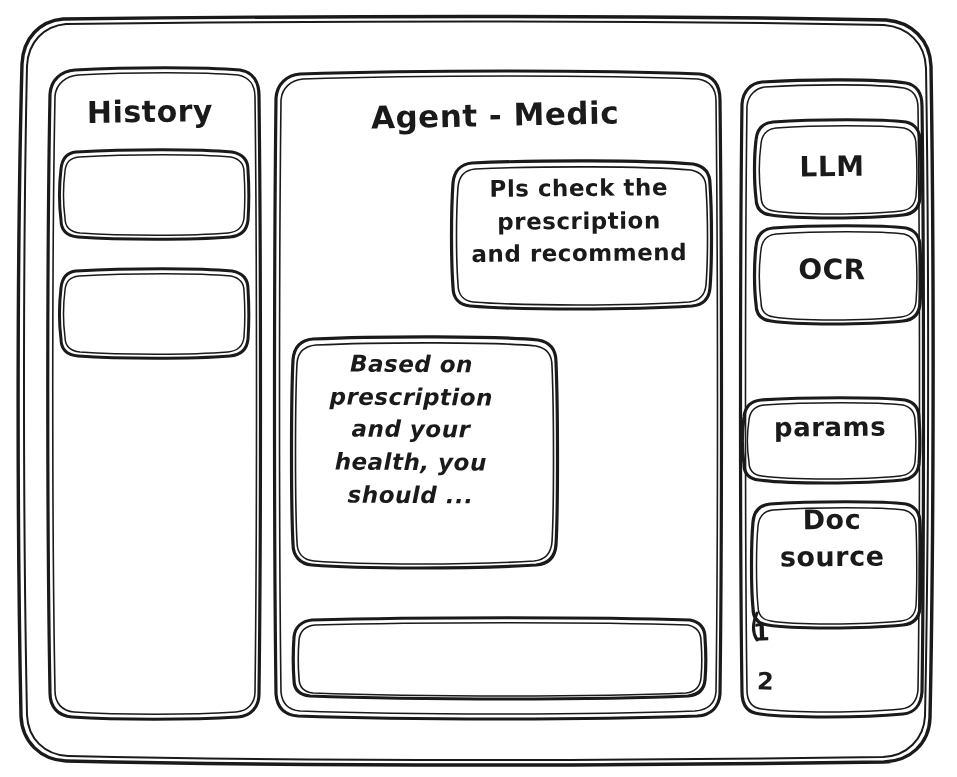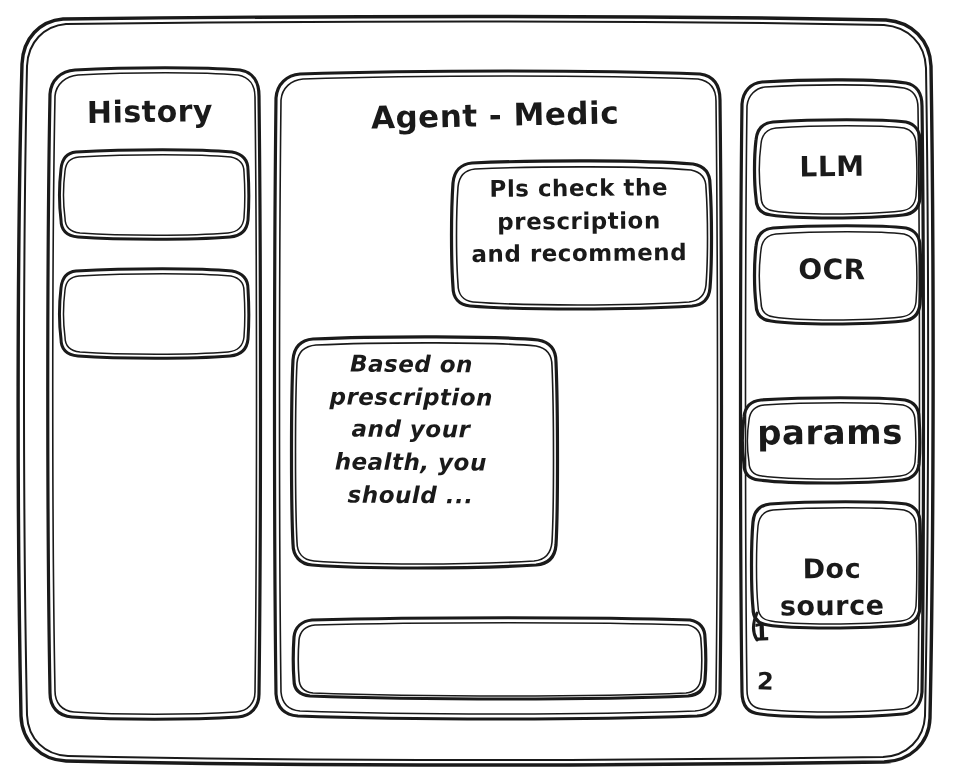--- a/index.html
+++ b/index.html
@@ -74,21 +74,21 @@
     left: 300px; top: 348px; width: 222px;
     font-size: 23px;
     line-height: 1.42;
     transform: rotate(0.4deg);
   }
 
   
   .card-label { font-size: 28px; }
   #label-llm    { left: 752px; top: 150px; width: 160px; transform: rotate(-0.7deg); }
   #label-ocr    { left: 752px; top: 253px; width: 160px; transform: rotate(0.6deg); }
-  #label-params { left: 748px; top: 412px; width: 168px; font-size: 34px; transform: rotate(-0.4deg); }
+  #label-params { left: 748px; top: 412px; width: 168px; font-size: 26px; transform: rotate(-0.4deg); }
   #label-doc    { left: 752px; top: 523px; width: 160px; font-size: 27px; line-height: 1.36; transform: rotate(-0.5deg); }
 
   
   .doc-item {
     font-size: 24px;
     text-align: left;
     width: 40px;
   }
   #doc-item-1 { left: 753px; top: 618px; transform: rotate(-2deg); }
   #doc-item-2 { left: 757px; top: 668px; transform: rotate(2deg); }
@@ -356,21 +356,21 @@
     </div>
 
     <div style="position:absolute;left:756px;top:226px;width:165px;height:98px;padding-left:23px;">
       <div class="txt card-label" id="label-ocr" style="left:-4px;top:27px;">OCR</div>
     </div>
 
     <div style="position:absolute;left:744px;top:398px;width:176px;height:84px;">
       <div class="txt card-label" id="label-params" style="left:2px;top:14px;">params</div>
     </div>
 
-    <div style="position:absolute;left:753px;top:530px;width:168px;height:124px;">
+    <div style="position:absolute;left:753px;top:481px;width:168px;height:124px;">
       <div class="txt card-label" id="label-doc" style="left:-1px;top:21px;">Doc
 source</div>
     </div>
 
     <div class="txt doc-item" id="doc-item-1">1</div>
     <div class="txt doc-item" id="doc-item-2">2</div>
 
   </div>
 </div>
 

